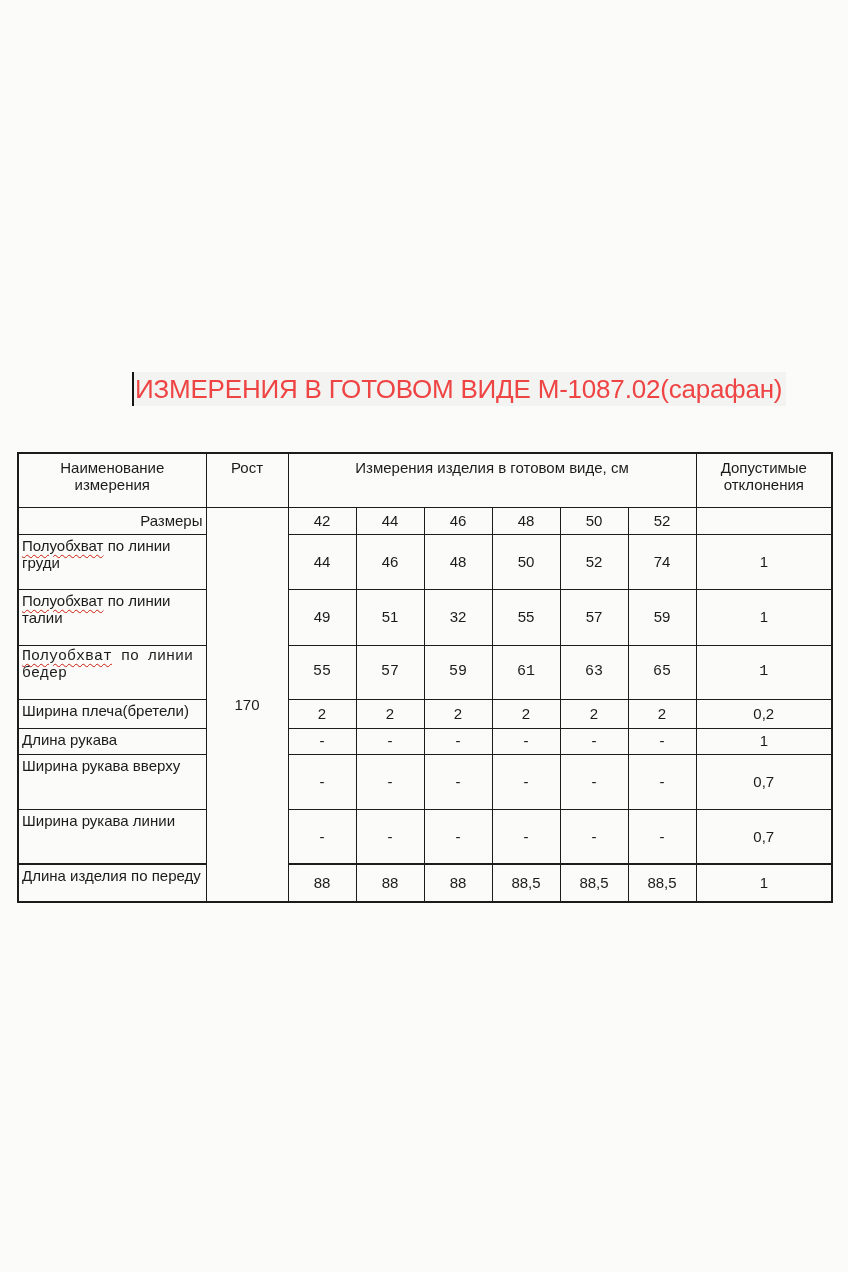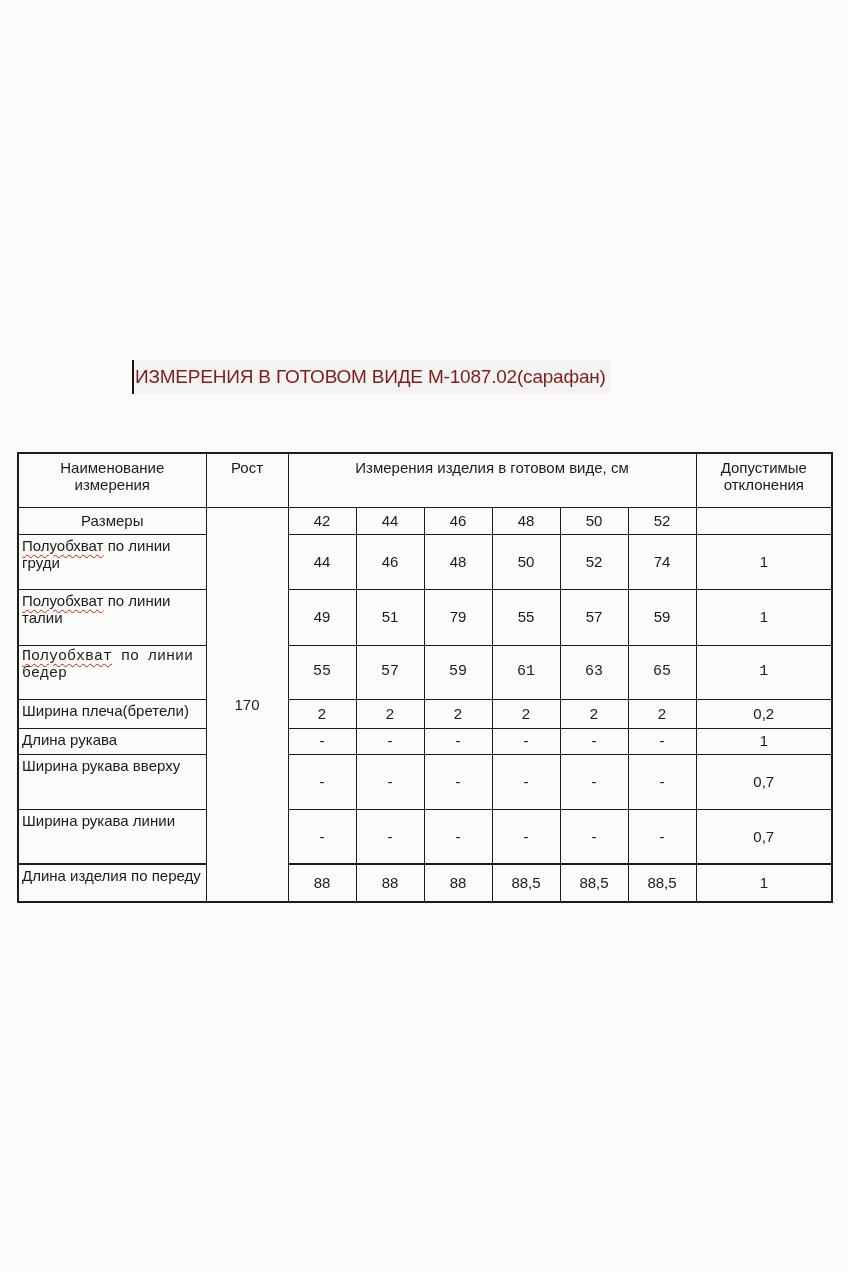--- a/index.html
+++ b/index.html
@@ -14,25 +14,25 @@
     position: relative;
     width: 848px;
     height: 1272px;
     background: #fbfbf9;
     overflow: hidden;
     color: #1b1b1b;
   }
   .title-wrap {
     position: absolute;
     left: 133px;
-    top: 360px;
-    font-size: 19px;
+    top: 372px;
+    font-size: 26px;
     line-height: 34px;
     letter-spacing: -0.2px;
-    color: #7f1d1d;
+    color: #ef4444;
     background: rgba(0,0,0,0.03);
     padding: 0 4px 0 2px;
     white-space: nowrap;
   }
   .cursor {
     position: absolute;
     left: -1px;
     top: 0px;
     width: 2px;
     height: 34px;
@@ -68,21 +68,21 @@
   }
   tr.sizes-row {
     height: 27px;
   }
   td.name-cell {
     text-align: left;
     vertical-align: top;
     padding: 3px 12px 2px 4px;
   }
   td.name-centered {
-    text-align: center;
+    text-align: right;
     vertical-align: middle;
     padding: 2px 3px;
   }
   td.num {
     text-align: center;
     vertical-align: middle;
   }
   td.height-cell {
     text-align: center;
     vertical-align: middle;
@@ -146,21 +146,21 @@
           <td class="num">48</td>
           <td class="num">50</td>
           <td class="num">52</td>
           <td class="num">74</td>
           <td class="num">1</td>
         </tr>
         <tr style="height: 56px;">
           <td class="name-cell"><span class="wavy">Полуобхват</span><span> по линии талии</span></td>
           <td class="num">49</td>
           <td class="num">51</td>
-          <td class="num">79</td>
+          <td class="num">32</td>
           <td class="num">55</td>
           <td class="num">57</td>
           <td class="num">59</td>
           <td class="num">1</td>
         </tr>
         <tr style="height: 54px; font-family: Liberation Mono, monospace;">
           <td class="name-cell"><span class="wavy">Полуобхват</span><span> по линии бедер</span></td>
           <td class="num">55</td>
           <td class="num">57</td>
           <td class="num">59</td>

